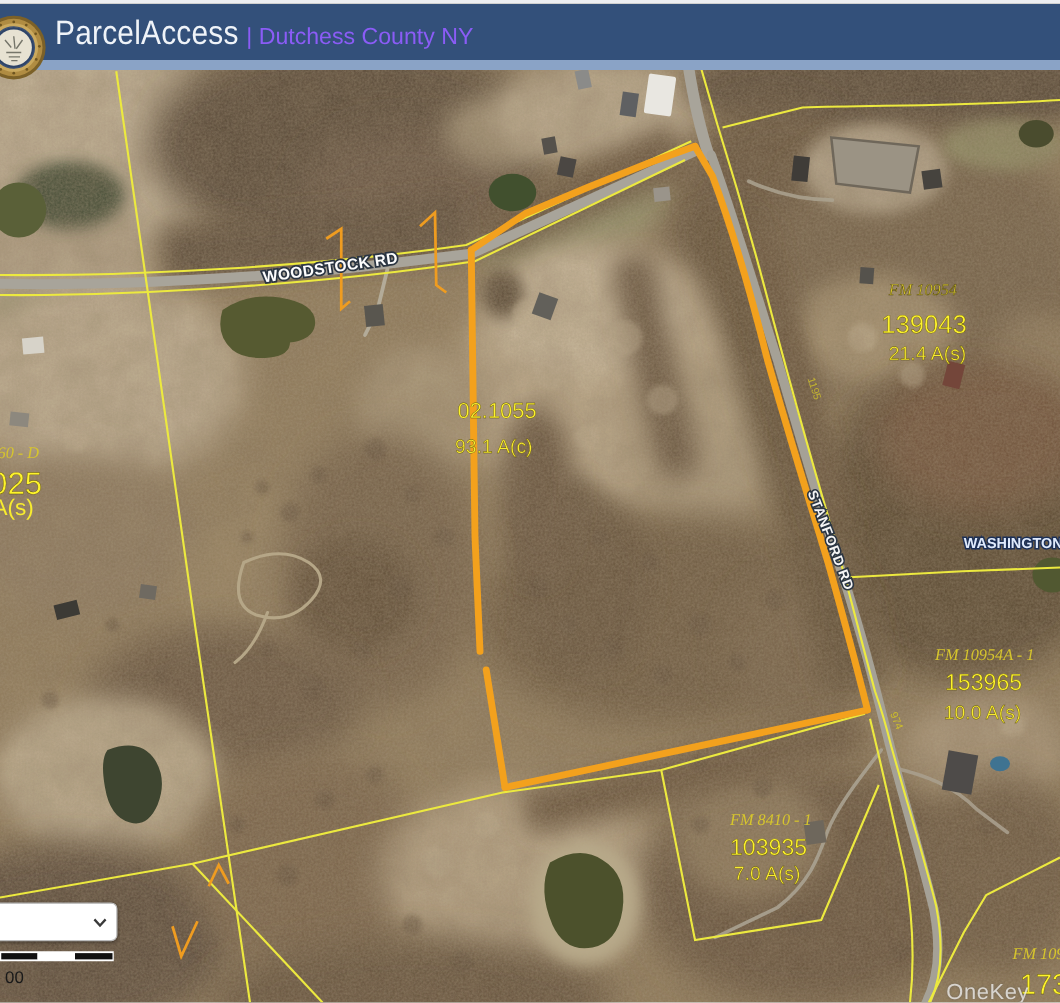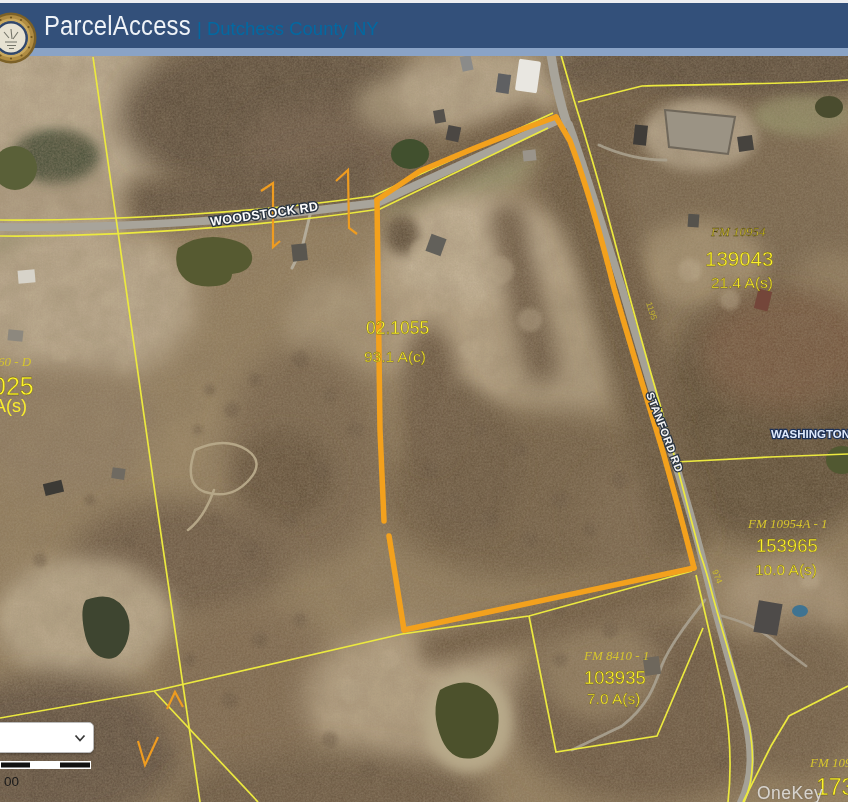--- a/index.html
+++ b/index.html
@@ -1,21 +1,21 @@
 <!DOCTYPE html>
 <html><head>
 <meta charset="utf-8">
 <style>
   html,body{margin:0;padding:0;background:#e9eaed;}
   #page{position:relative;width:848px;height:802px;overflow:hidden;font-family:"Liberation Sans",sans-serif;background:#e9eaed;}
   #map{position:absolute;left:0;top:0;width:848px;height:802px;}
   #header{position:absolute;left:0;top:3px;width:848px;height:45px;background:#33507a;}
   #headerstrip{position:absolute;left:0;top:48px;width:848px;height:8px;background:#8aa3c6;}
   #brand{position:absolute;left:44px;top:11px;color:#eff3f8;font-size:27px;font-weight:400;letter-spacing:.2px;transform:scaleX(0.885);transform-origin:0 0;}
-  #sub{position:absolute;left:197px;top:18px;color:#0369a1;font-size:18.5px;font-weight:400;}
+  #sub{position:absolute;left:197px;top:18px;color:#8b5cf6;font-size:18.5px;font-weight:400;}
   #dropdown{position:absolute;left:-14px;top:722px;width:106px;height:29px;background:#fff;border:1px solid #bbb;border-radius:5px;box-shadow:0 1px 3px rgba(0,0,0,.35);}
   #dropdown .txt{position:absolute;left:17px;top:7px;font-size:13.5px;color:#1a1a1a;margin-top:44px;}
   #watermark{position:absolute;left:757px;top:783px;font-size:17.5px;color:rgba(255,255,255,.70);text-shadow:0 0 2px rgba(80,80,80,.5);letter-spacing:.5px;}
 </style>
 </head>
 <body>
 <div id="page">
 
 <svg id="map" viewBox="0 0 848 802">
 <defs>

